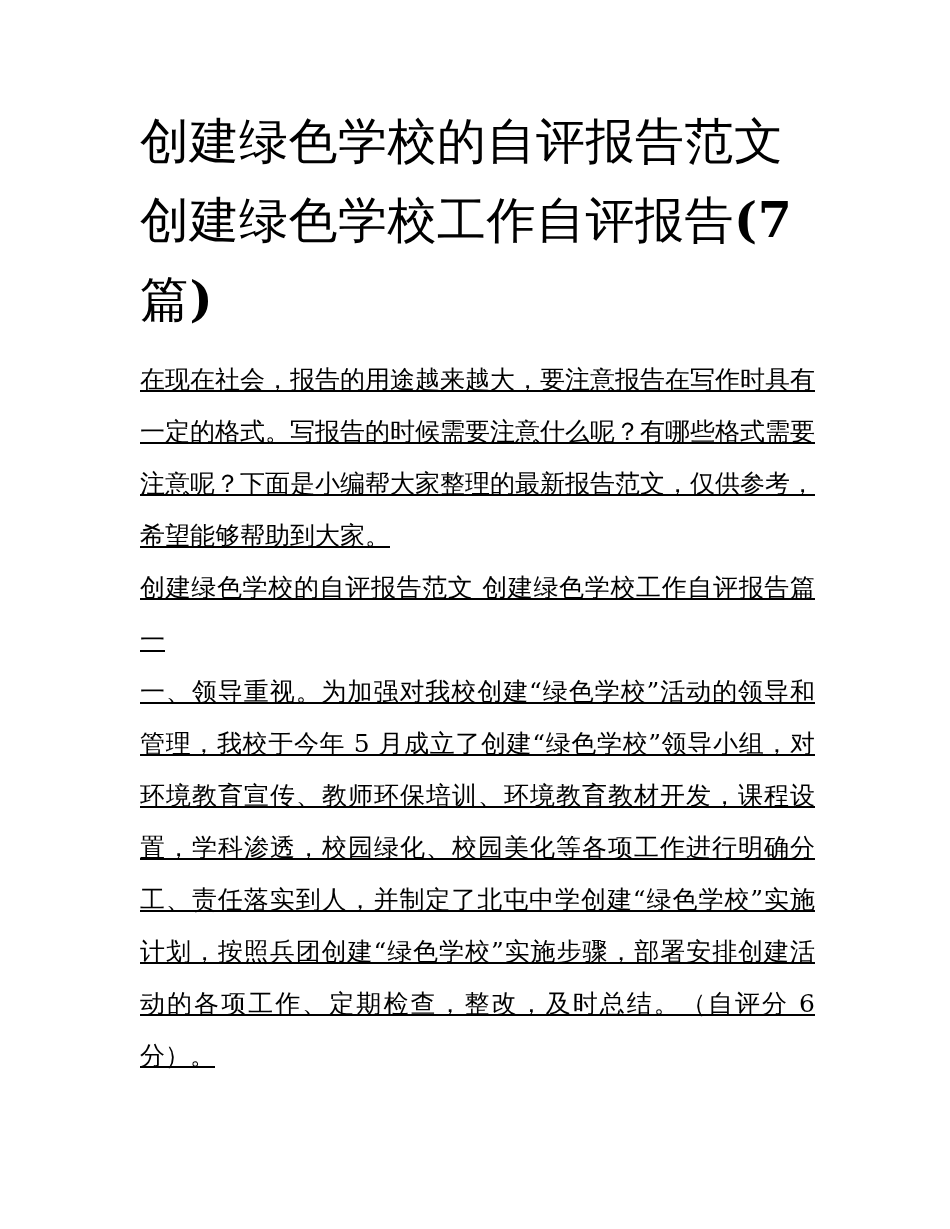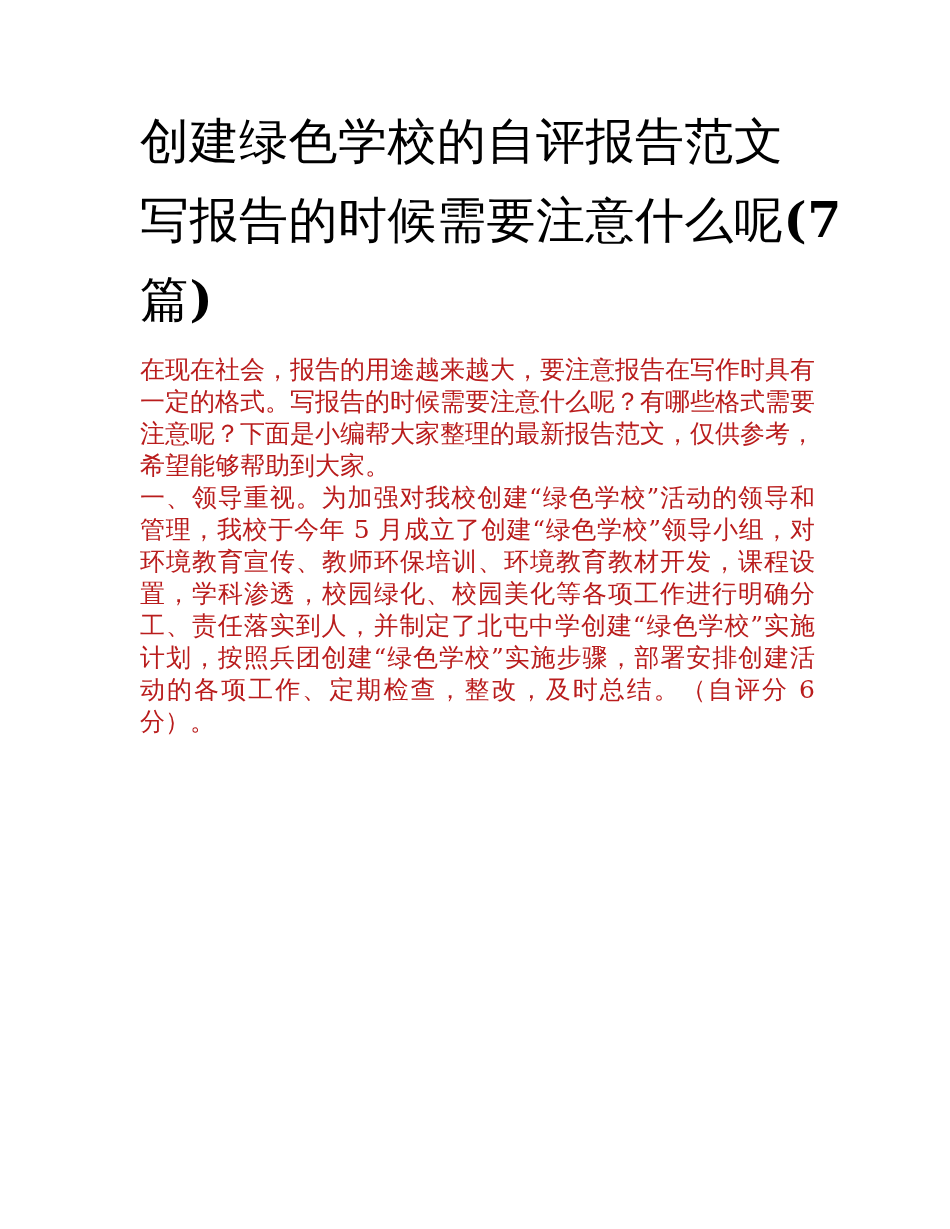--- a/index.html
+++ b/index.html
@@ -31,35 +31,37 @@
   }
   .doc-title .title-line {
     white-space: nowrap;
   }
   .doc-title .bold-seg {
     font-weight: 700;
     font-family: "DejaVu Serif", "Liberation Serif", serif;
   }
   .doc-body {
     font-size: 25px;
-    line-height: 32px;
+    line-height: 52px;
     text-align: justify;
-    color: #b91c1c;
+    color: #000000;
+    text-decoration: underline;
   }
   .doc-body p {
     margin: 0;
     padding: 0;
   }
 </style>
 </head>
 <body>
 
 <div class="page">
   <h1 class="doc-title">
       <div class="title-line"><span>创建绿色学校的自评报告范文</span></div>
-      <div class="title-line"><span>写报告的时候需要注意什么呢</span><span class="bold-seg">(7</span></div>
+      <div class="title-line"><span>创建绿色学校工作自评报告</span><span class="bold-seg">(7</span></div>
       <div class="title-line"><span>篇</span><span class="bold-seg">)</span></div>
     </h1>
   <div class="doc-body">
       <p>在现在社会，报告的用途越来越大，要注意报告在写作时具有一定的格式。写报告的时候需要注意什么呢？有哪些格式需要注意呢？下面是小编帮大家整理的最新报告范文，仅供参考，希望能够帮助到大家。</p>
+      <p>创建绿色学校的自评报告范文 创建绿色学校工作自评报告篇一</p>
       <p>一、领导重视。为加强对我校创建“绿色学校”活动的领导和管理，我校于今年 5 月成立了创建“绿色学校”领导小组，对环境教育宣传、教师环保培训、环境教育教材开发，课程设置，学科渗透，校园绿化、校园美化等各项工作进行明确分工、责任落实到人，并制定了北屯中学创建“绿色学校”实施计划，按照兵团创建“绿色学校”实施步骤，部署安排创建活动的各项工作、定期检查，整改，及时总结。（自评分 6 分）。</p>
     </div>
 </div>
 
 </body></html>

